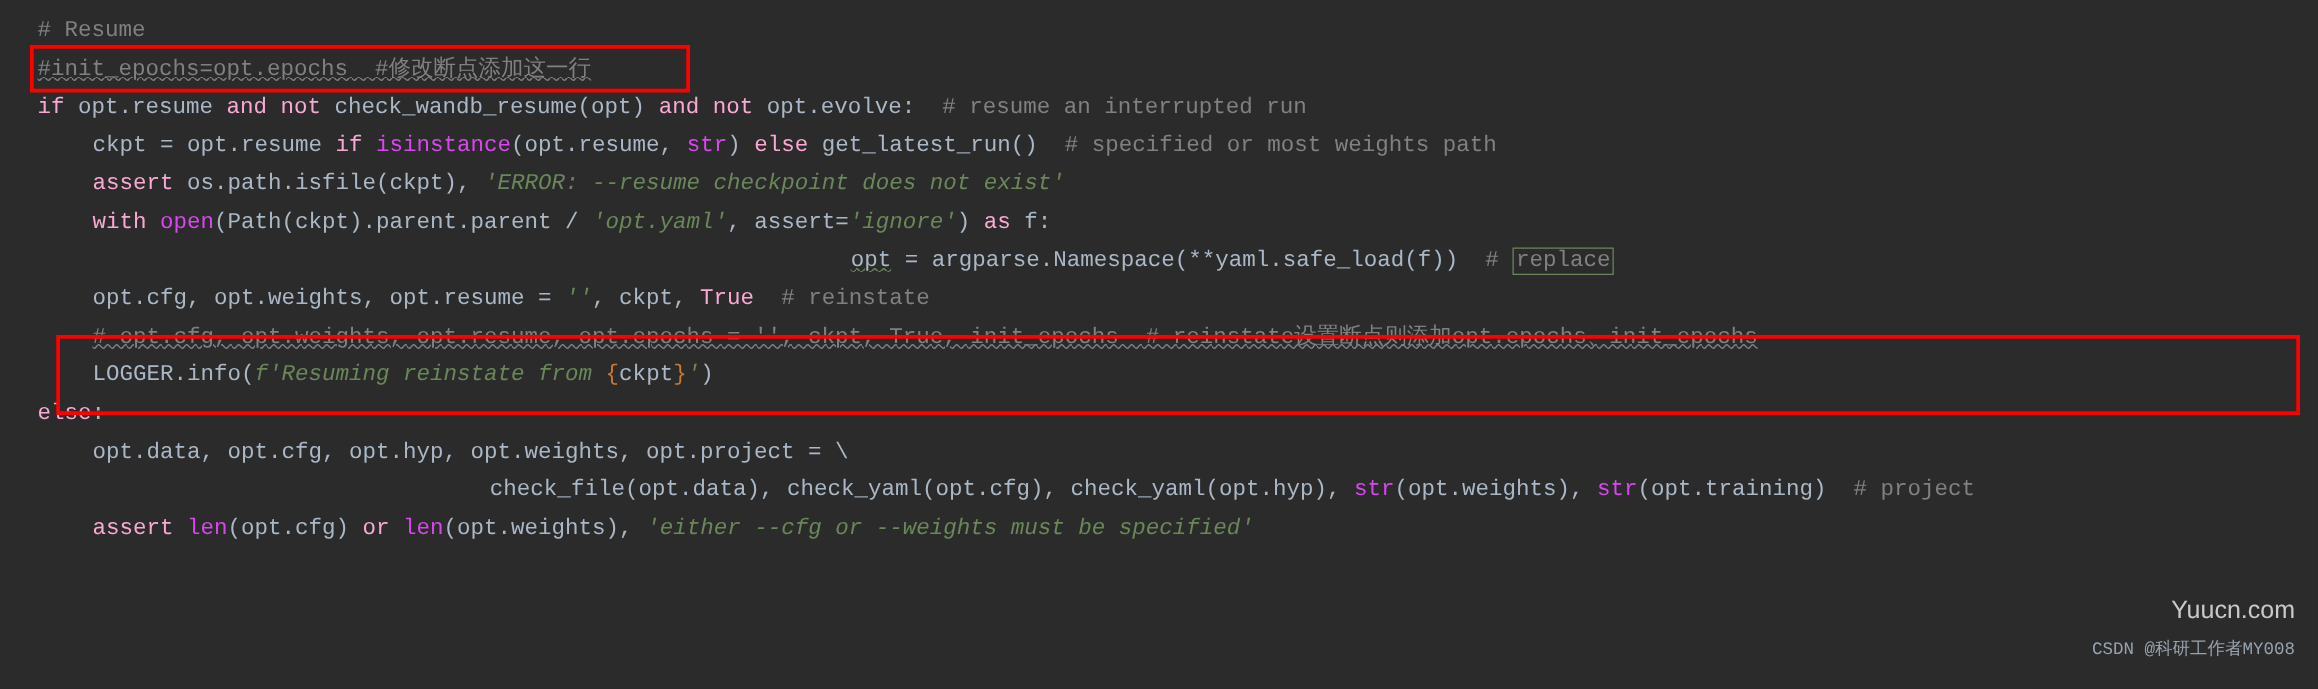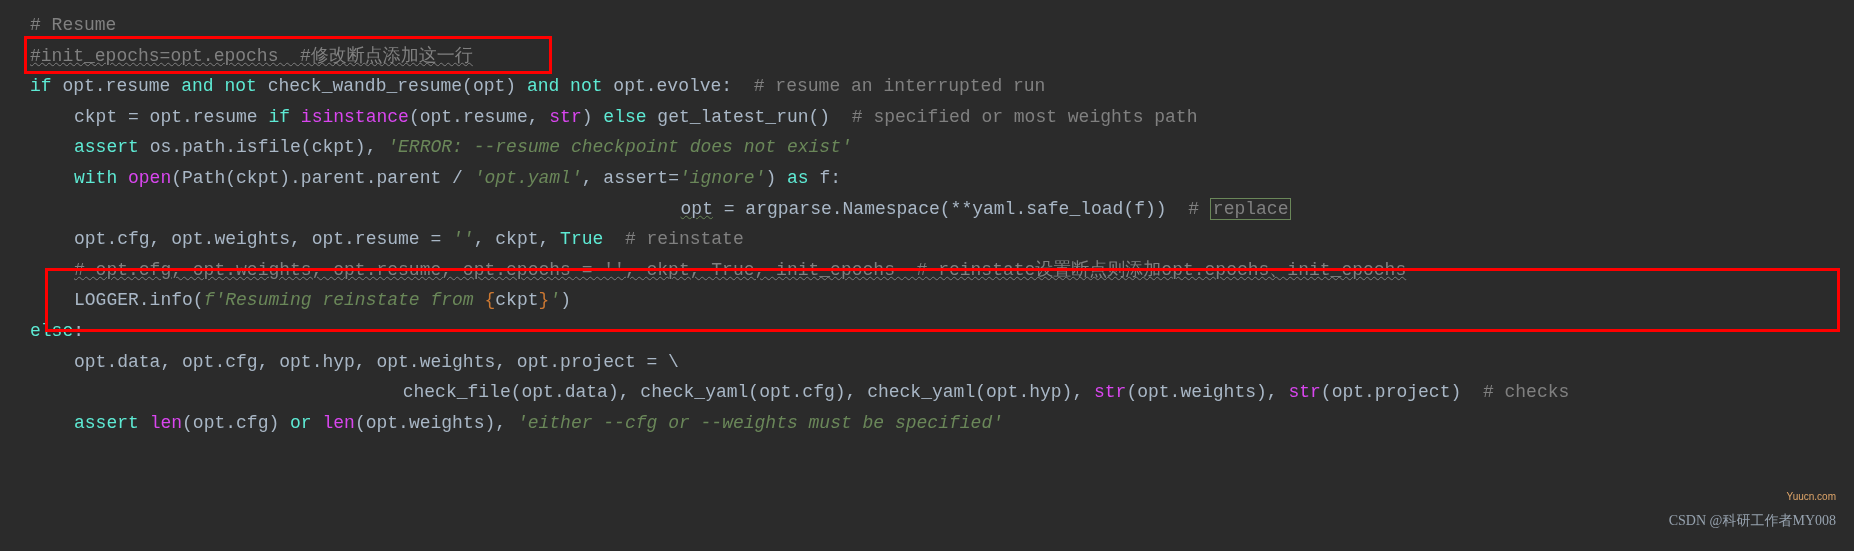--- a/index.html
+++ b/index.html
@@ -12,21 +12,21 @@
     padding: 10px 0 10px 30px;
     position: relative;
     width: 1854px;
     height: 551px;
     overflow: hidden;
   }
   .line { white-space: pre; position: relative; }
   .indent1 { padding-left: 44px; }
   .indent2 { padding-left: 88px; text-align: center; }
   .comment { color: #808080; margin-top: 20px; }
-  .keyword { color: #5eead4; text-align: center; }
+  .keyword { color: #f9a8d4; text-align: center; }
   .string { color: #6a8759; font-style: italic; }
   .builtin { color: #d946ef; }
   .fstring-brace { color: #cc7832; }
   .wavy {
     text-decoration: underline wavy #808080;
     text-decoration-thickness: 1px;
   }
   .wavy-green {
     text-decoration: underline wavy #6a8759;
     text-decoration-thickness: 1px;
@@ -40,32 +40,32 @@
     border: 3px solid #ff0000;
     pointer-events: none;
     z-index: 10;
   }
   .box1 { left: 24px; top: 36px; width: 528px; height: 38px; }
   .box2 { left: 45px; top: 268px; width: 1795px; height: 64px; }
   .watermark {
     position: absolute;
     right: 18px;
     bottom: 46px;
-    color: #fdba74;
+    color: #e5e5e5;
     font-family: sans-serif;
-    font-size: 10px;
+    font-size: 20px;
     opacity: 0.85;
     z-index: 5;
   }
   .attribution {
     position: absolute;
     right: 18px;
     bottom: 18px;
     color: #a9b7c6;
-    font-family: Liberation Serif, serif;
+    font-family: Liberation Mono, monospace;
     font-size: 14px;
     opacity: 0.85;
     z-index: 5;
   }
 </style>
 </head>
 <body>
 
 <div class="red-box box1"></div>
 <div class="red-box box2"></div>
@@ -87,18 +87,18 @@
 <div class="line indent1"><span>opt.cfg, opt.weights, opt.resume = </span><span class="string">''</span><span>, ckpt, </span><span class="keyword">True  </span><span class="comment"># reinstate</span></div>
 
 <div class="line indent1"><span class="comment wavy"># opt.cfg, opt.weights, opt.resume, opt.epochs = '', ckpt, True, init_epochs  # reinstate设置断点则添加opt.epochs、init_epochs</span></div>
 
 <div class="line indent1"><span>LOGGER.info(</span><span class="string">f'Resuming reinstate from </span><span class="fstring-brace">{</span><span>ckpt</span><span class="fstring-brace">}</span><span class="string">'</span><span>)</span></div>
 
 <div class="line"><span class="keyword">else</span><span>:</span></div>
 
 <div class="line indent1"><span>opt.data, opt.cfg, opt.hyp, opt.weights, opt.project = \</span></div>
 
-<div class="line indent2"><span>check_file(opt.data), check_yaml(opt.cfg), check_yaml(opt.hyp), </span><span class="builtin">str</span><span>(opt.weights), </span><span class="builtin">str</span><span>(opt.project)  </span><span class="comment"># checks</span></div>
+<div class="line indent2"><span>check_file(opt.data), check_yaml(opt.cfg), check_yaml(opt.hyp), </span><span class="builtin">str</span><span>(opt.weights), </span><span class="builtin">str</span><span>(opt.training)  </span><span class="comment"># project</span></div>
 
 <div class="line indent1"><span class="keyword">assert </span><span class="builtin">len</span><span>(opt.cfg) </span><span class="keyword">or </span><span class="builtin">len</span><span>(opt.weights), </span><span class="string">'either --cfg or --weights must be specified'</span></div>
 
 <div class="watermark">Yuucn.com</div>
 <div class="attribution">CSDN @科研工作者MY008</div>
 
 </body></html>

